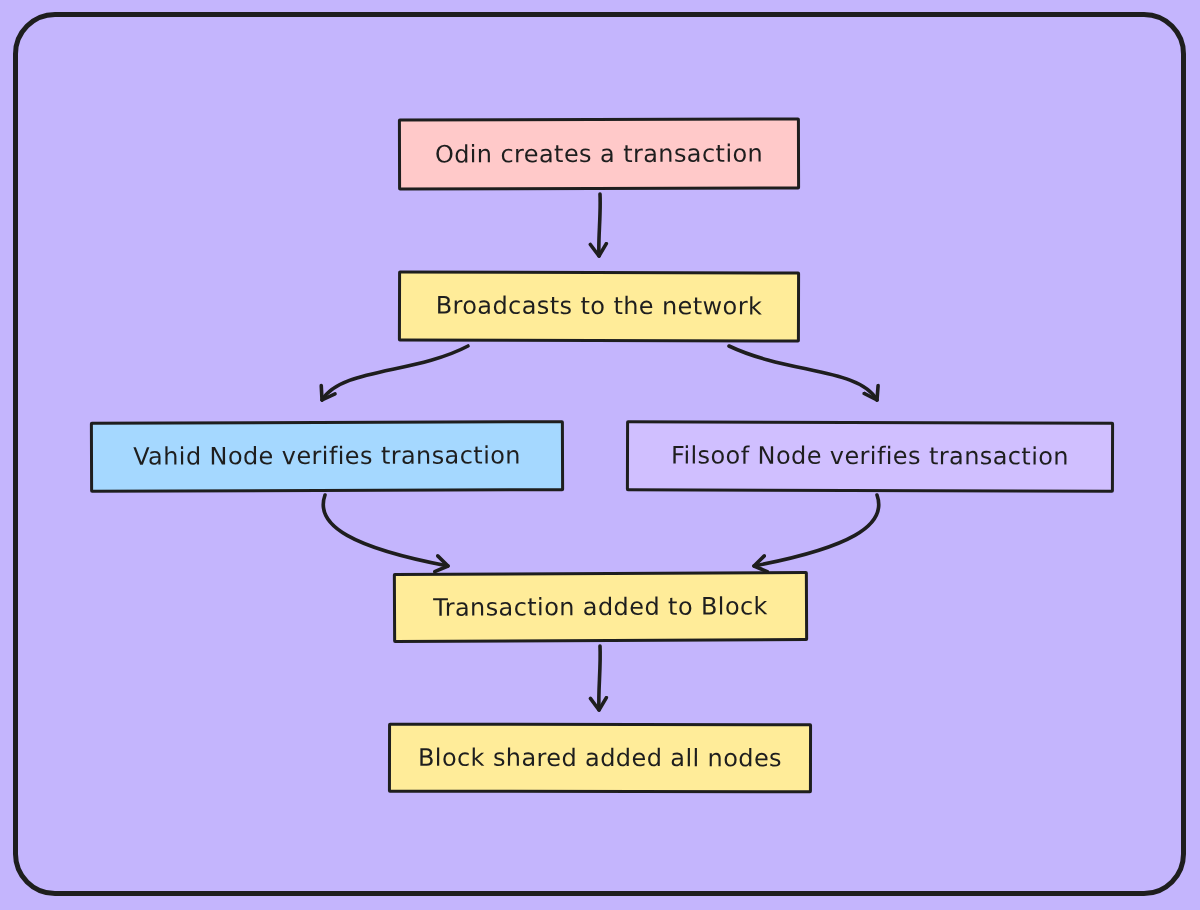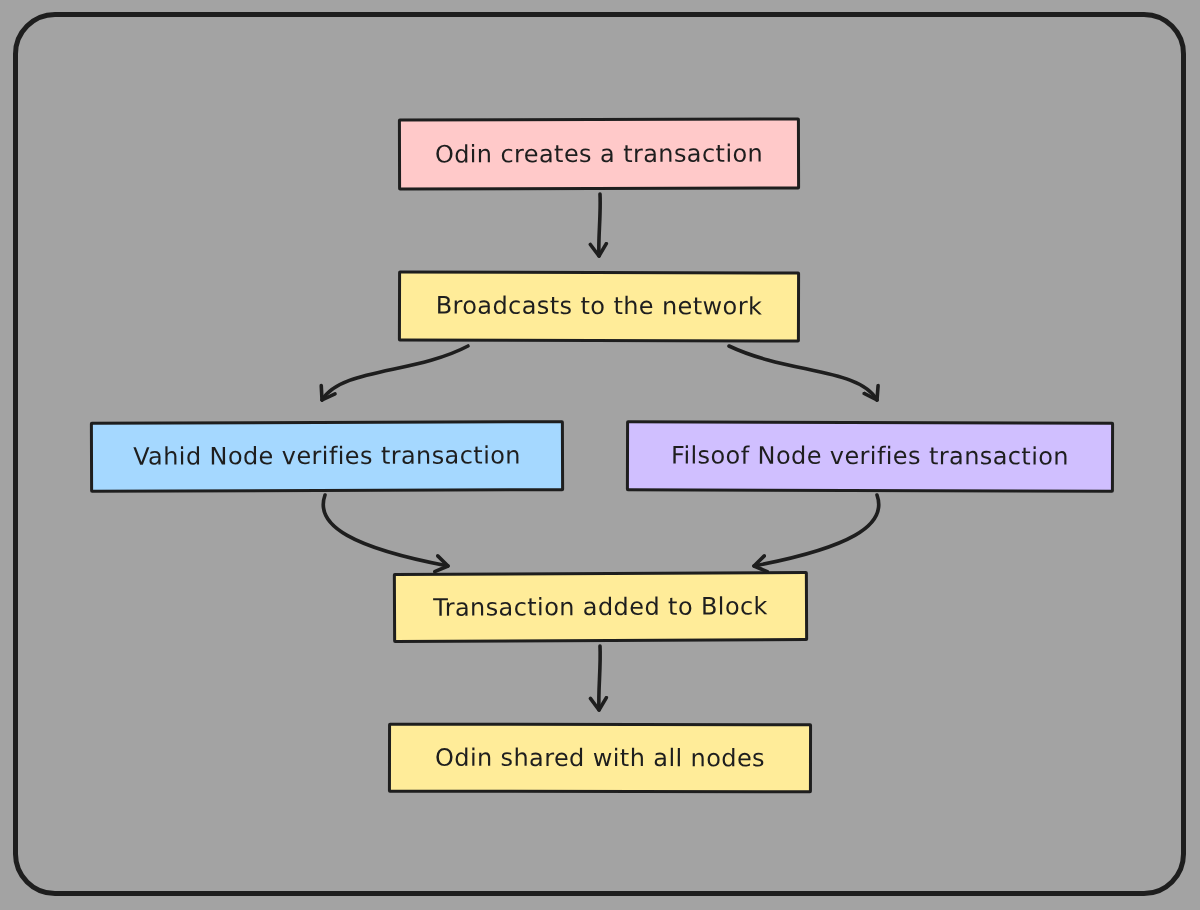--- a/index.html
+++ b/index.html
@@ -56,21 +56,21 @@
   .n0 { left: 398px; top: 118px; width: 402px; height: 72px; transform: rotate(-0.15deg); }
   .n1 { left: 398px; top: 271px; width: 402px; height: 71px; transform: rotate(0.15deg); }
   .n2 { left: 90px;  top: 421px; width: 474px; height: 71px; transform: rotate(-0.2deg); }
   .n3 { left: 626px; top: 421px; width: 488px; height: 71px; transform: rotate(0.15deg); }
   .n4 { left: 393px; top: 572px; width: 415px; height: 70px; transform: rotate(-0.25deg); }
   .n5 { left: 388px; top: 723px; width: 424px; height: 70px; transform: rotate(0.1deg); }
 </style>
 </head>
 <body>
 
-<div class="canvas" style="background: #a3a3a3;">
+<div class="canvas" style="background: #c4b5fd;">
 
   <div class="frame" style="border-color: rgb(30, 30, 30);"></div>
 
   <svg class="edges" viewBox="0 0 1200 910" xmlns="http://www.w3.org/2000/svg">
     <defs>
       <marker id="ah" markerUnits="userSpaceOnUse" markerWidth="30" markerHeight="30" refX="14" refY="15" orient="auto">
         <path class="stroke-el" d="M 2 7 L 14 15 L 2 23" fill="none" stroke-width="3.6" stroke-linecap="round" stroke-linejoin="round" stroke="#1e1e1e"></path>
       </marker>
     </defs>
     <path class="edge stroke-el" marker-end="url(#ah)" d="M 600 194 C 601 216 598 238 599 256" stroke="#1e1e1e"></path>
@@ -95,16 +95,16 @@
 
   <div class="node n3" style="background: rgb(208, 191, 255); border-color: rgb(30, 30, 30); color: rgb(30, 30, 30);">
     <span>Filsoof Node verifies transaction</span>
   </div>
 
   <div class="node n4" style="background: rgb(255, 236, 153); border-color: rgb(30, 30, 30); color: rgb(30, 30, 30);">
     <span>Transaction added to Block</span>
   </div>
 
   <div class="node n5" style="background: rgb(255, 236, 153); border-color: rgb(30, 30, 30); color: rgb(30, 30, 30);">
-    <span>Odin shared with all nodes</span>
+    <span>Block shared added all nodes</span>
   </div>
 
 </div>
 
 </body></html>

